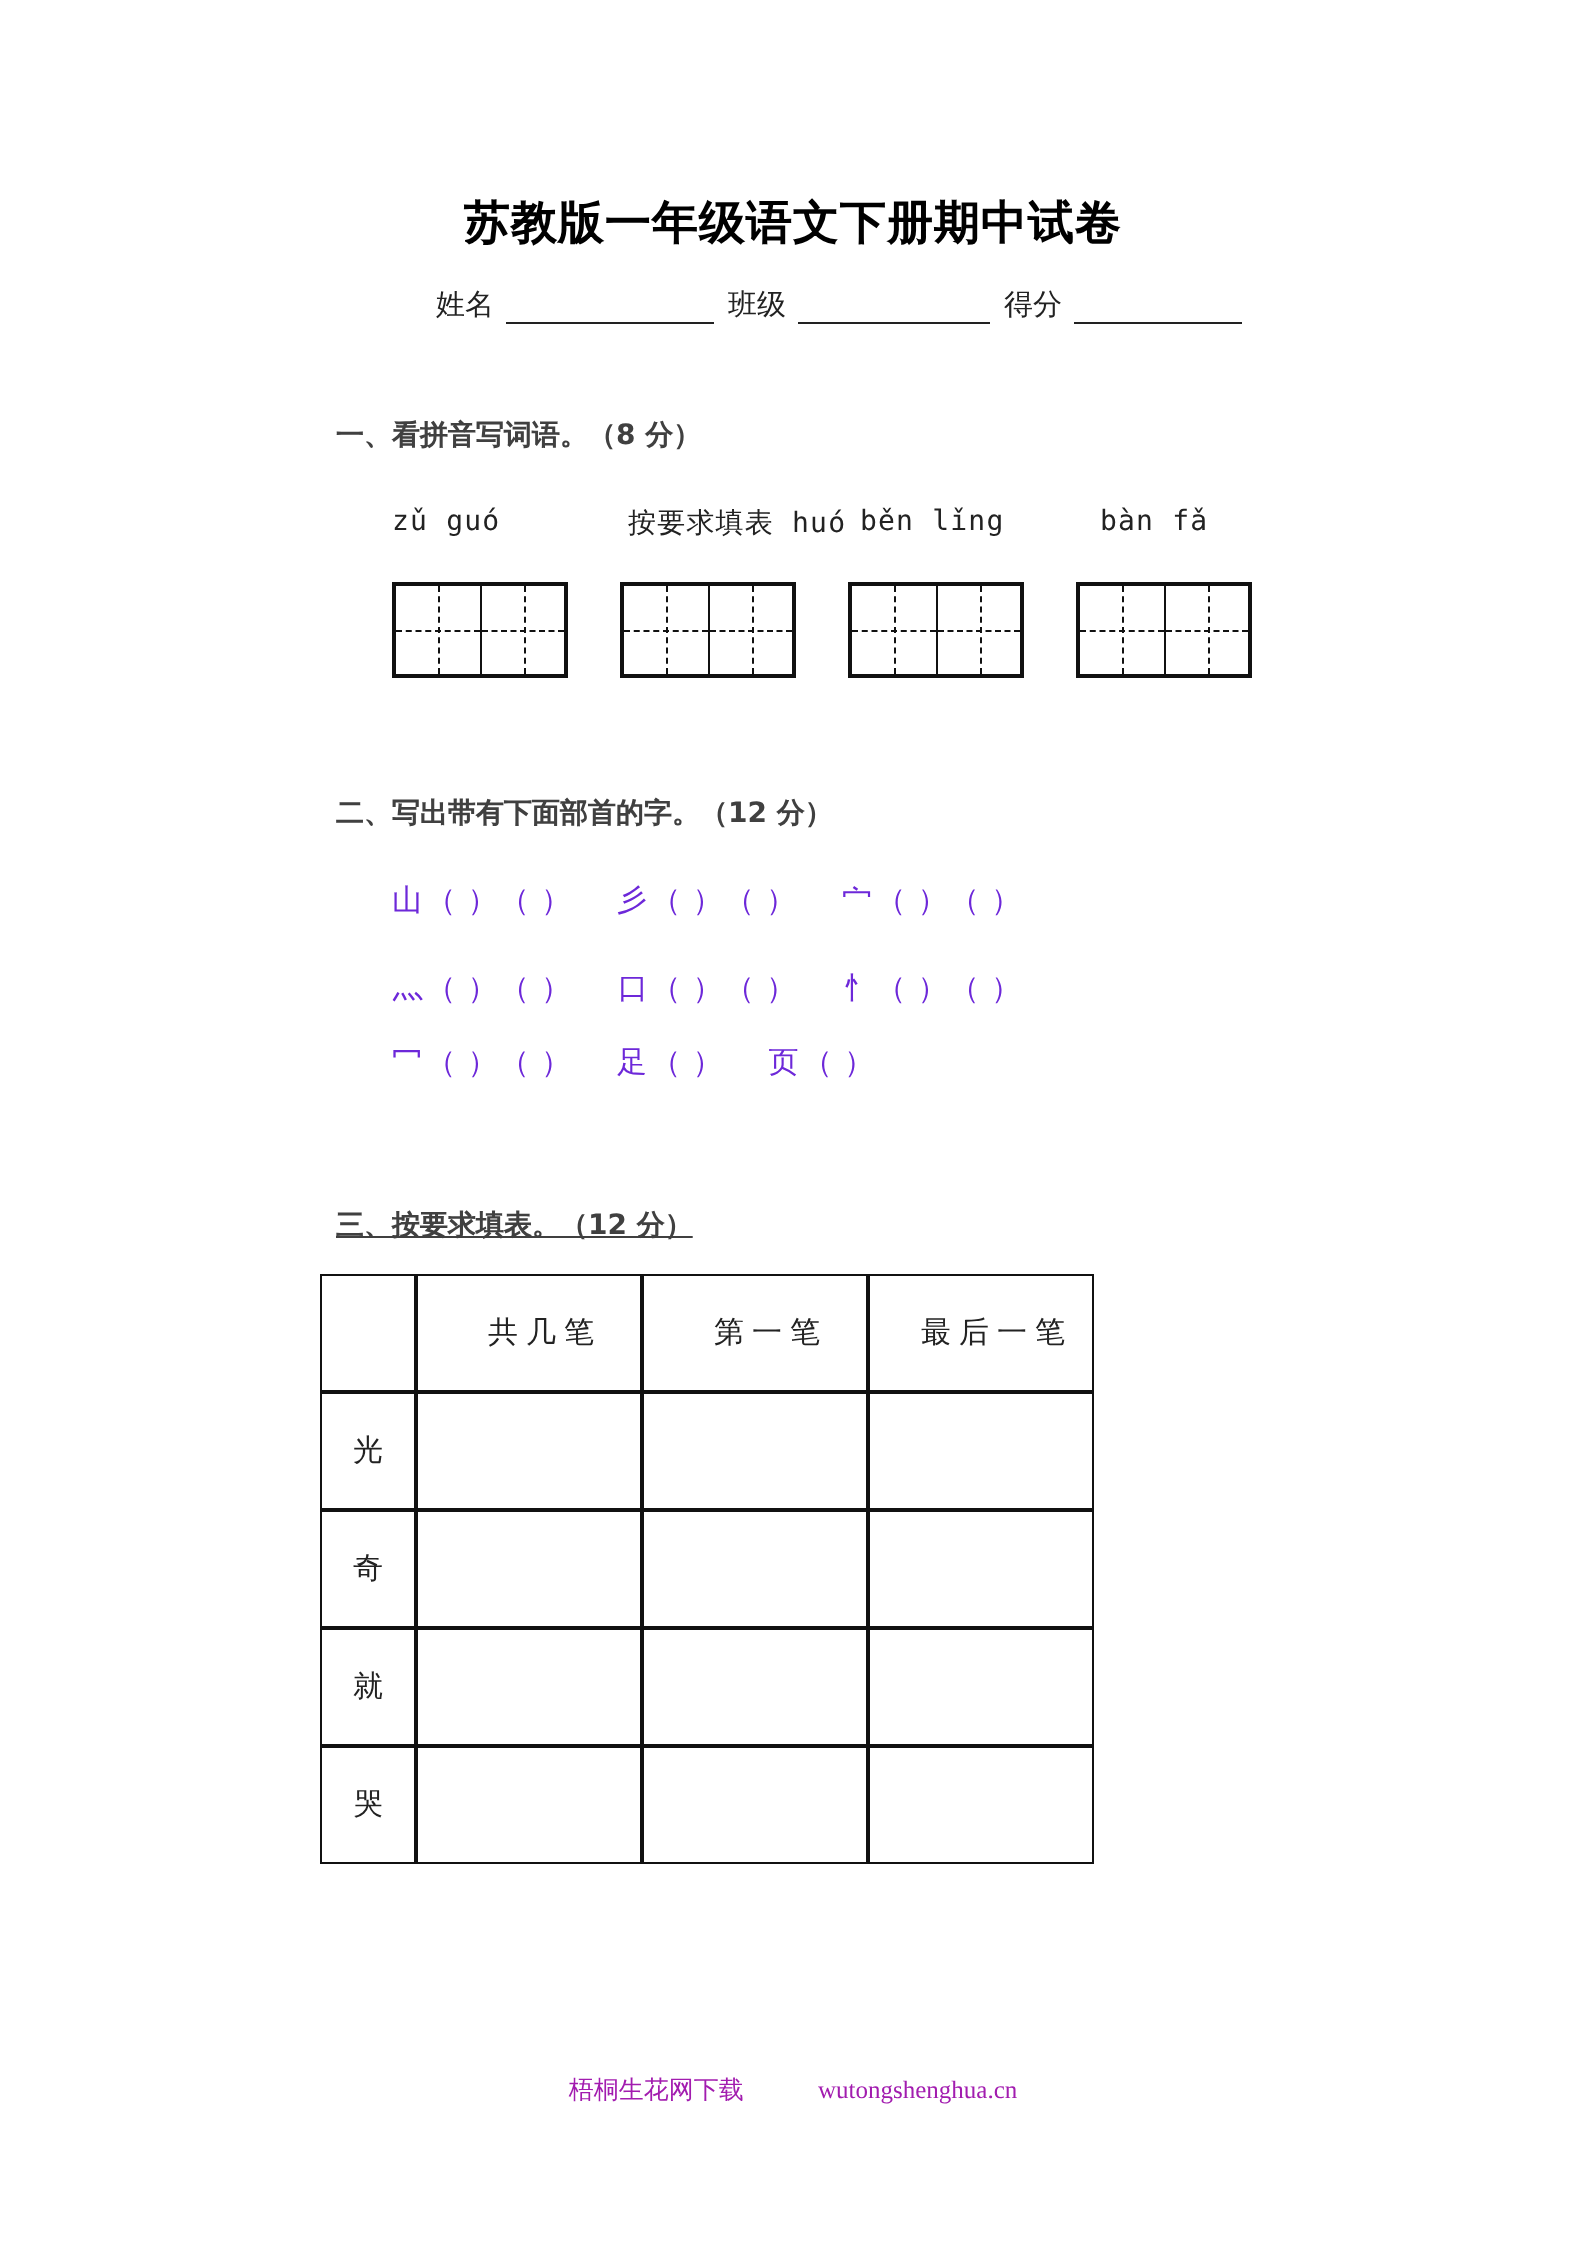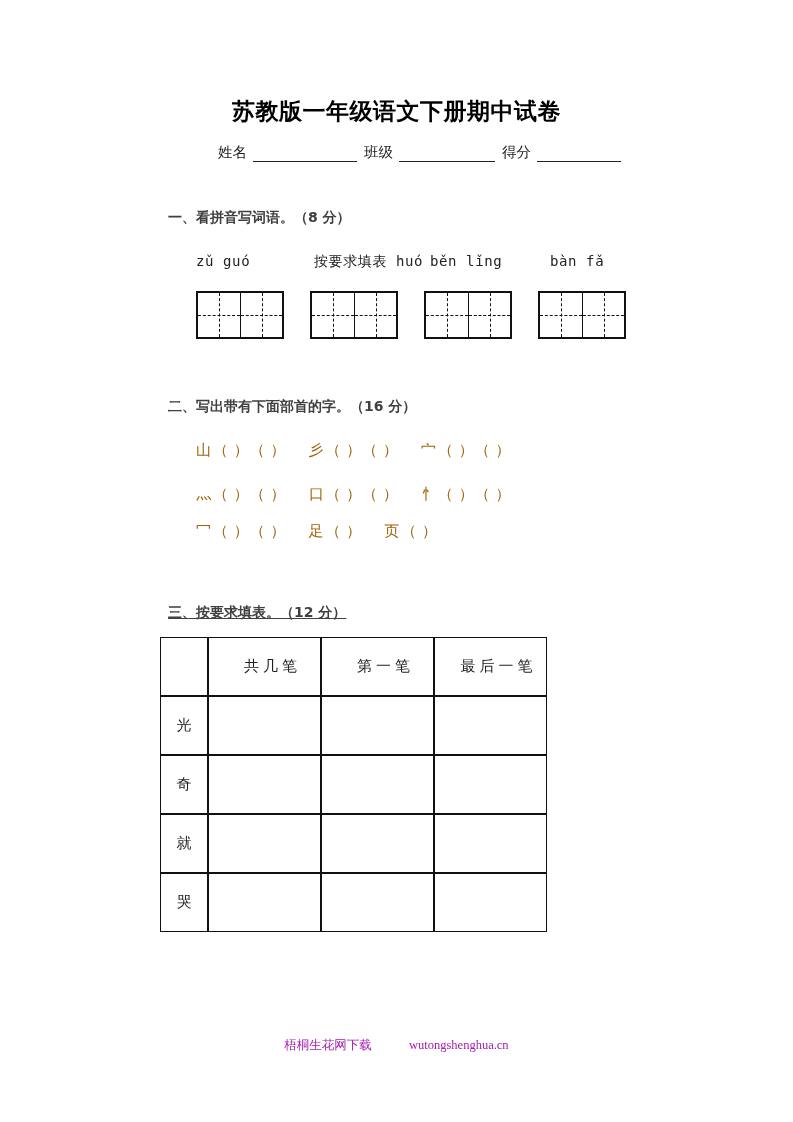--- a/index.html
+++ b/index.html
@@ -134,21 +134,21 @@
     top: 0; bottom: 0;
     left: 50%;
     border-left: 1.4px dashed #111;
   }
 
   
   .radical-row {
     position: absolute;
     left: 196px;
     font-size: 15px;
-    color: #a16207;
+    color: #6d28d9;
     white-space: nowrap;
     letter-spacing: 1px;
   }
   #rad-row-0 { top: 441px; }
   #rad-row-1 { top: 485px; text-align: center; }
   #rad-row-2 { top: 522px; }
 
   .rad-group { display: inline-block; margin-right: 22px; }
   .rad-char  { display: inline-block; min-width: 17px; }
   .rad-paren { display: inline-block; letter-spacing: 1px; }
@@ -229,21 +229,21 @@
       <div class="tianzige" style="left: 228px;">
         <div class="tz-cell"></div>
         <div class="tz-cell"></div>
       </div>
       <div class="tianzige" style="left: 342px;">
         <div class="tz-cell"></div>
         <div class="tz-cell"></div>
       </div>
     </div>
 
-  <div class="section-heading" id="sec2-heading">二、写出带有下面部首的字。（16 分）</div>
+  <div class="section-heading" id="sec2-heading">二、写出带有下面部首的字。（12 分）</div>
 
   <div class="radical-row" id="rad-row-0"><span class="rad-group"><span class="rad-char">山</span><span class="rad-paren">（    ）</span><span class="rad-paren">（    ）</span></span><span class="rad-group"><span class="rad-char">彡</span><span class="rad-paren">（    ）</span><span class="rad-paren">（    ）</span></span><span class="rad-group"><span class="rad-char">宀</span><span class="rad-paren">（    ）</span><span class="rad-paren">（    ）</span></span></div>
   <div class="radical-row" id="rad-row-1"><span class="rad-group"><span class="rad-char">灬</span><span class="rad-paren">（    ）</span><span class="rad-paren">（    ）</span></span><span class="rad-group"><span class="rad-char">口</span><span class="rad-paren">（    ）</span><span class="rad-paren">（    ）</span></span><span class="rad-group"><span class="rad-char">忄</span><span class="rad-paren">（    ）</span><span class="rad-paren">（    ）</span></span></div>
   <div class="radical-row" id="rad-row-2"><span class="rad-group"><span class="rad-char">冖</span><span class="rad-paren">（    ）</span><span class="rad-paren">（    ）</span></span><span class="rad-group"><span class="rad-char">足</span><span class="rad-paren">（  ）</span></span><span class="rad-group"><span class="rad-char">页</span><span class="rad-paren">（  ）</span></span></div>
 
   <div class="section-heading" id="sec3-heading">三、按要求填表。（12 分）</div>
 
   <table class="stroke-table" id="stroke-table">
     <tbody id="stroke-table-body">
         <tr class="hdr-row">

